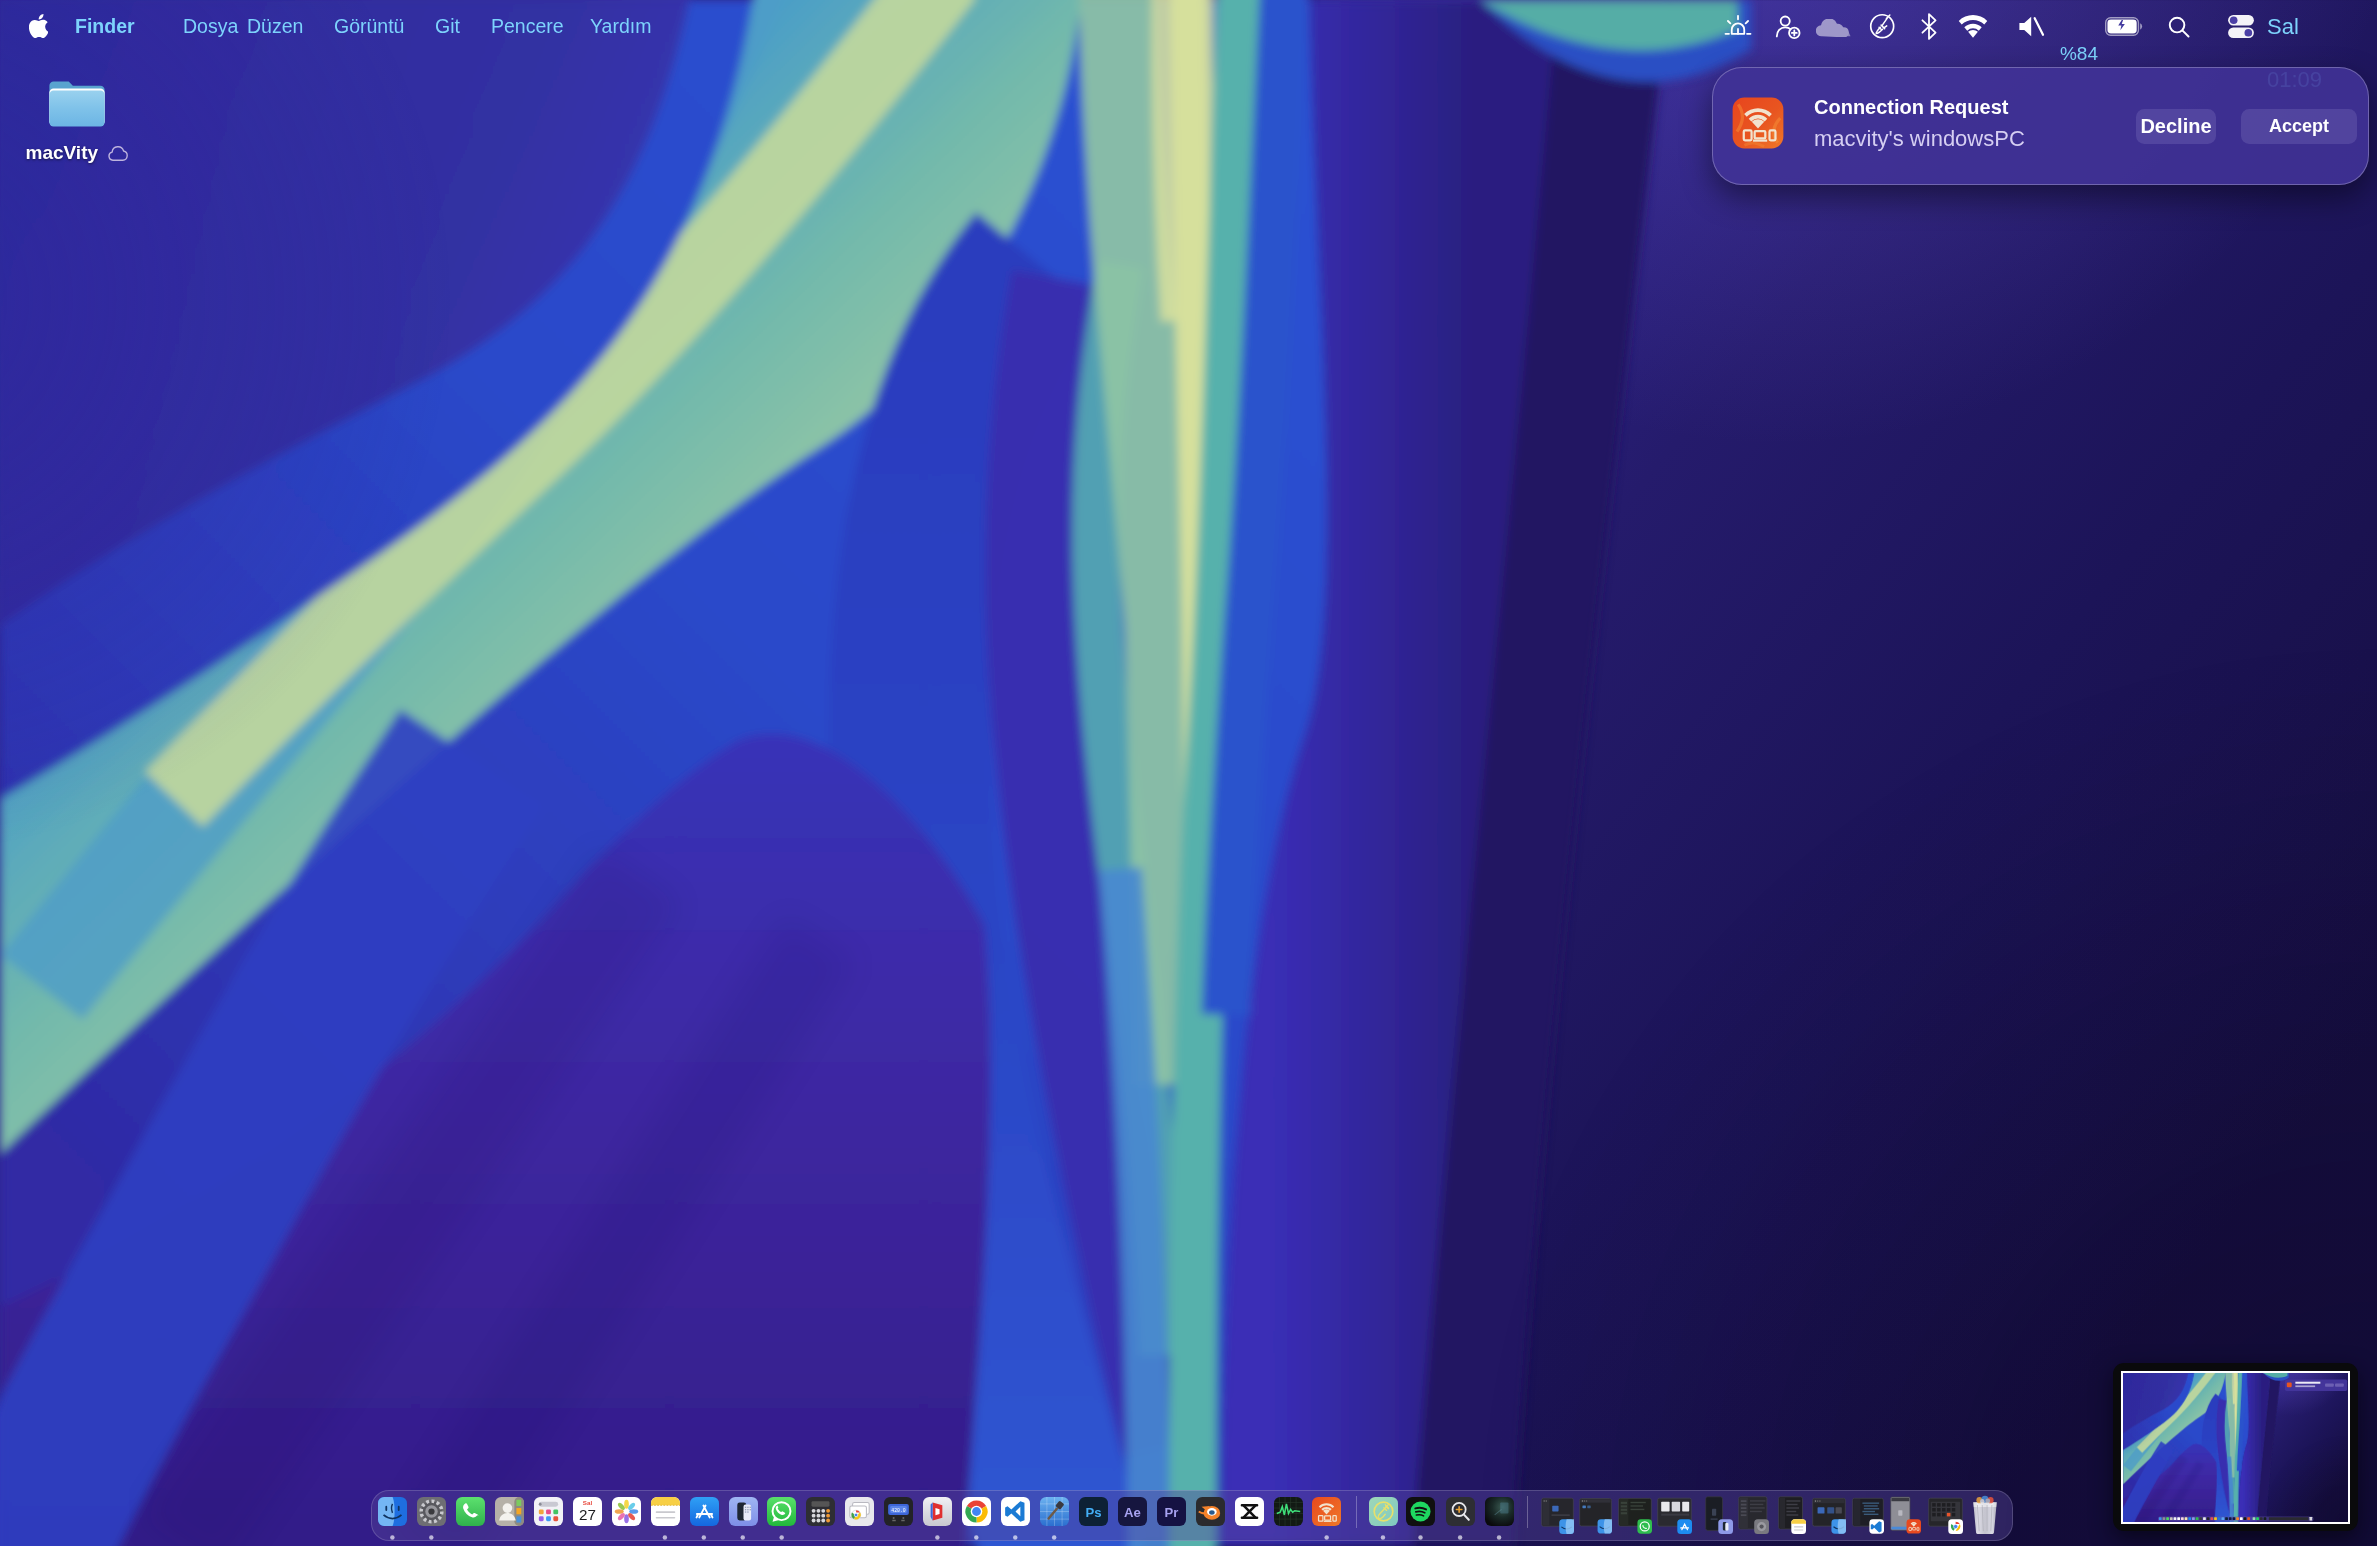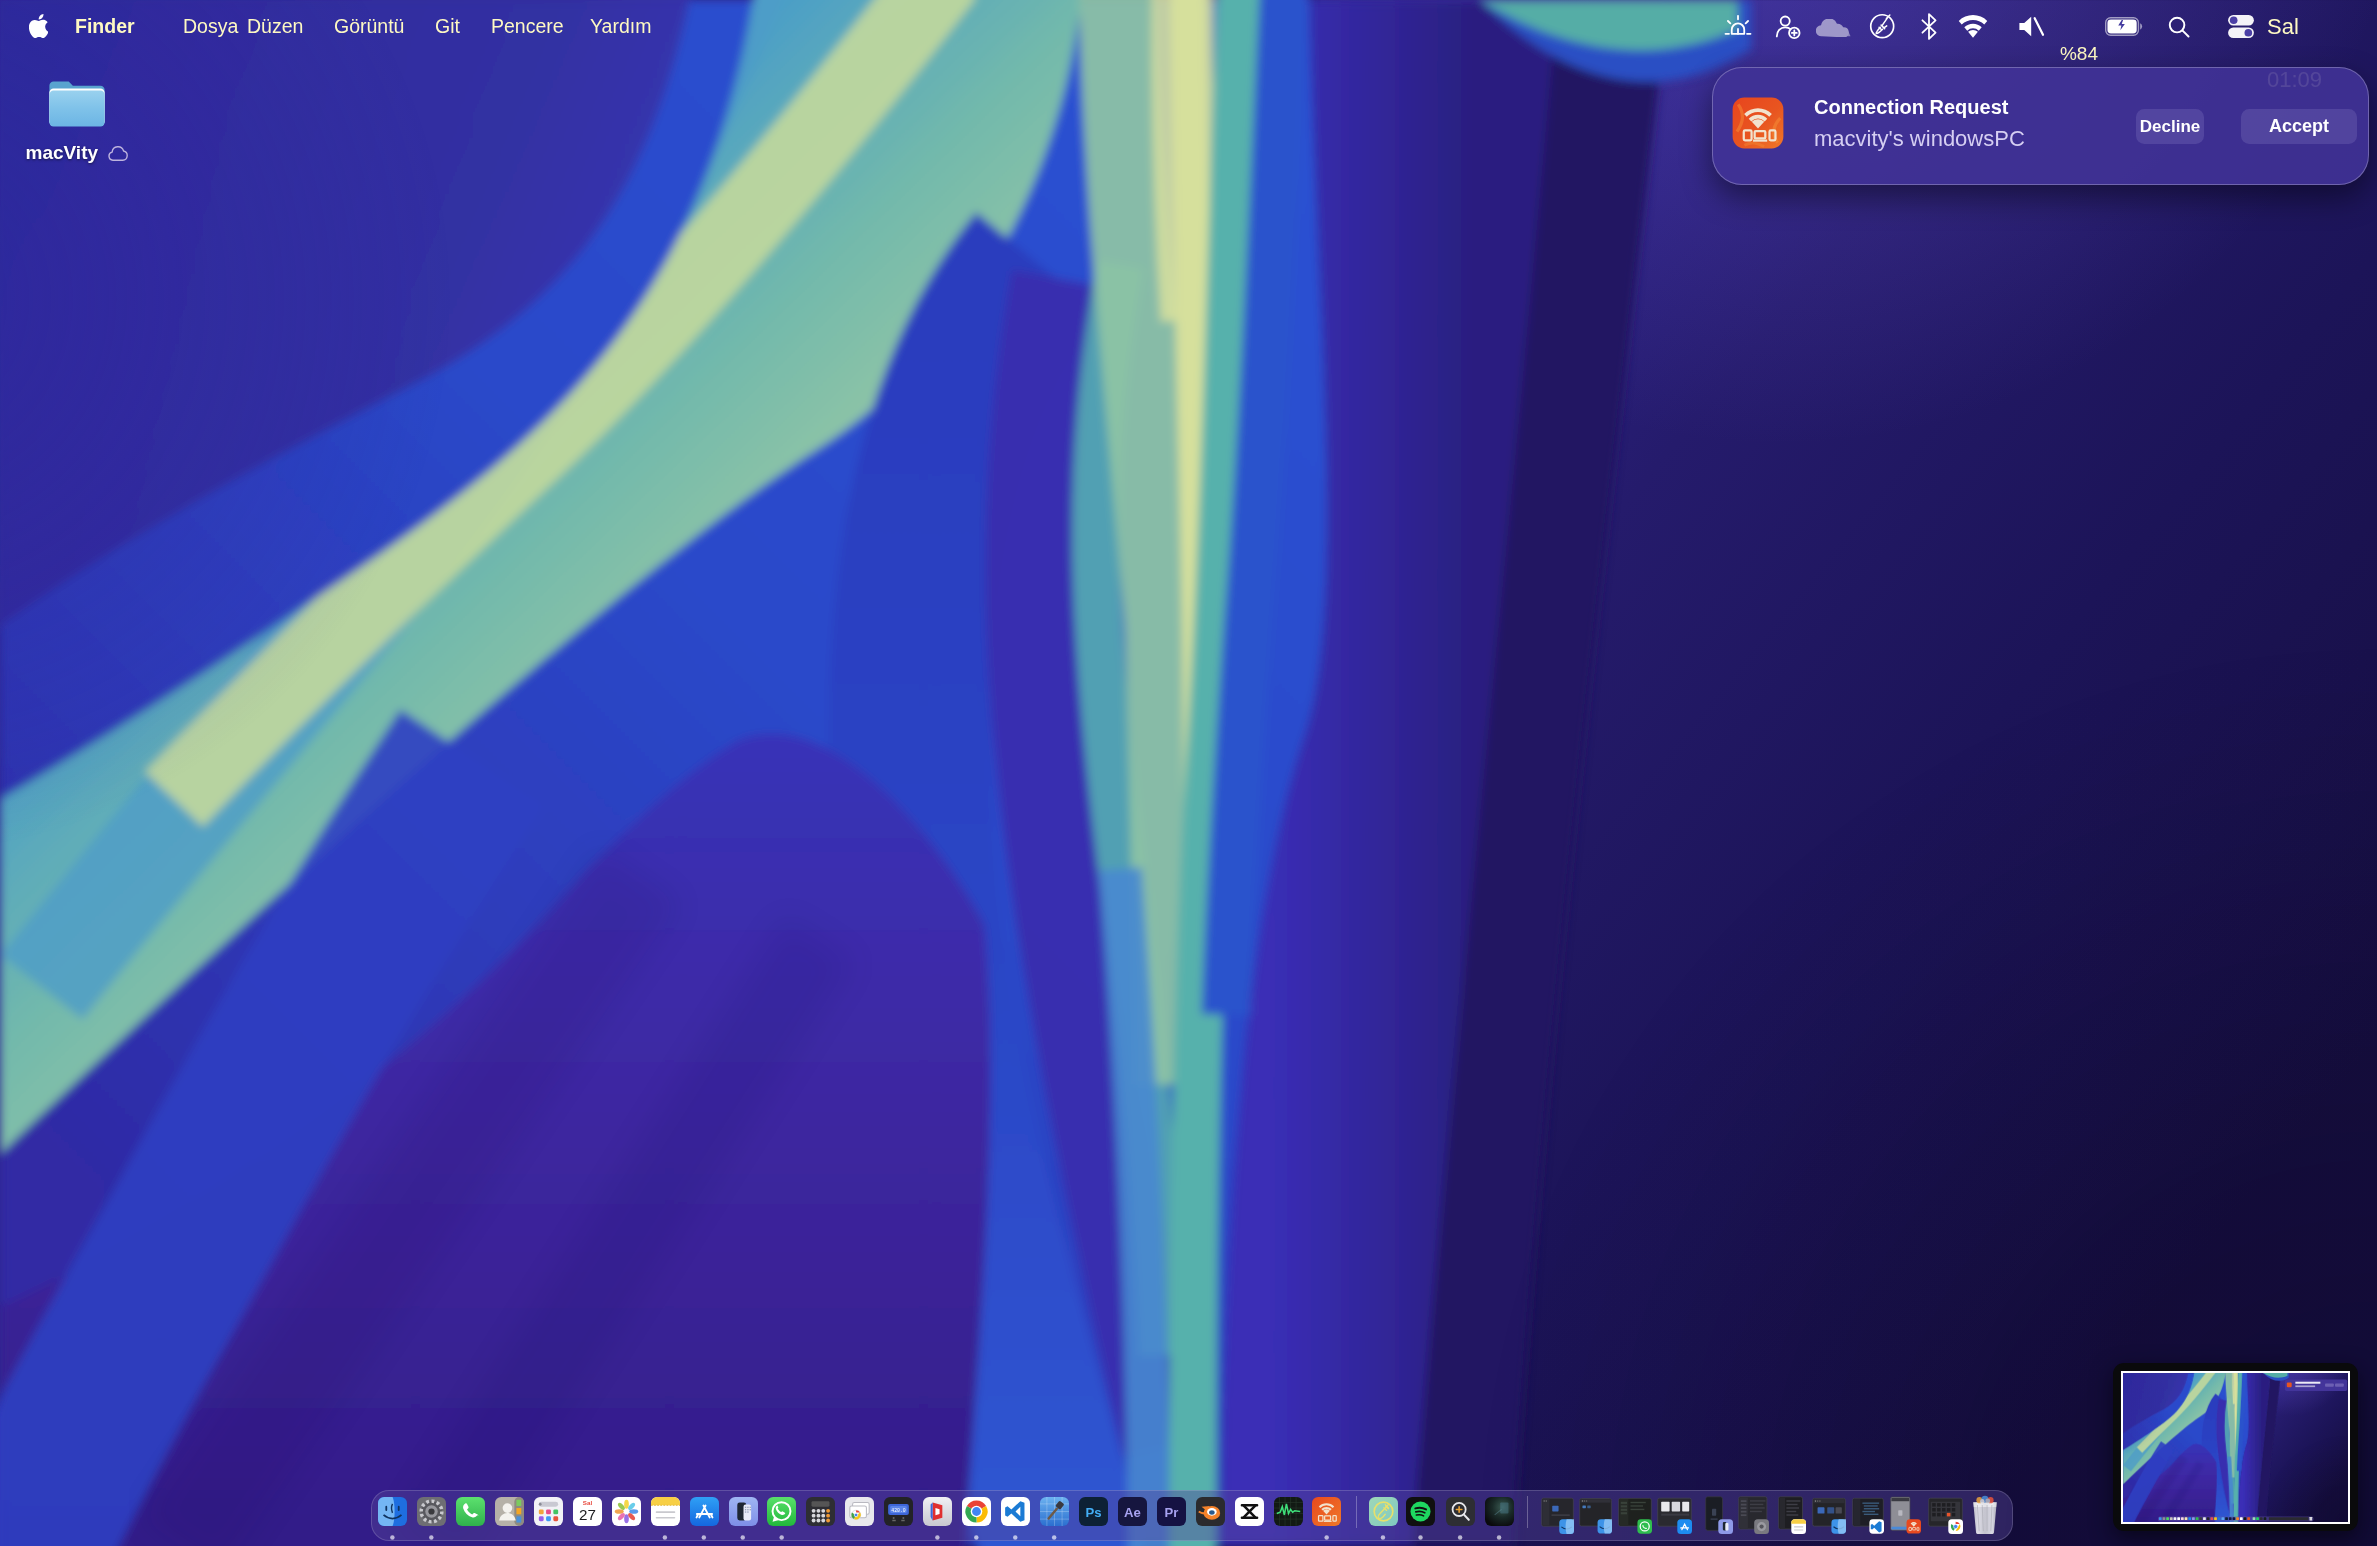--- a/index.html
+++ b/index.html
@@ -126,21 +126,21 @@
   </g>
   <linearGradient id="gCol" gradientUnits="userSpaceOnUse" x1="0" y1="400" x2="0" y2="2224">
     <stop offset="0" stop-color="#2B3CBE"></stop>
     <stop offset="0.55" stop-color="#2C46C6"></stop>
     <stop offset="1" stop-color="#2F56D2"></stop>
   </linearGradient>
 </defs>
 <use href="#wallpaper"></use>
 </svg>
 
-<div id="menubar" class="abs" style="left:0;top:0;width:2348px;height:53px;color:#fef9c3;font-size:19.5px;">
+<div id="menubar" class="abs" style="left:0;top:0;width:2348px;height:53px;color:#7dd3fc;font-size:19.5px;">
   <svg class="abs" style="left:28.5px;top:14px" width="19.5" height="24" viewBox="0 0 28 35">
     <path fill="#fff" d="M23.3,18.6c0-4.4,3.6-6.5,3.8-6.6c-2.1-3-5.3-3.4-6.4-3.5c-2.7-0.3-5.3,1.6-6.7,1.6c-1.4,0-3.5-1.6-5.8-1.5C5.3,8.7,2.6,10.3,1.1,13c-3.1,5.4-0.8,13.3,2.2,17.7c1.5,2.1,3.2,4.5,5.5,4.4c2.2-0.1,3.1-1.4,5.8-1.4c2.7,0,3.5,1.4,5.8,1.4c2.4,0,3.9-2.2,5.4-4.3c1.7-2.5,2.4-4.9,2.4-5c-0.1-0.1-4.7-1.8-4.9-7.2z"></path>
     <path fill="#fff" d="M19.1,5.6c1.2-1.5,2-3.5,1.8-5.6c-1.7,0.1-3.9,1.2-5.1,2.6c-1.1,1.3-2.1,3.4-1.9,5.4C15.9,8.2,17.9,7.1,19.1,5.6z"></path>
   </svg>
   <span class="abs" style="left:75px;line-height:53px;font-weight:bold;">Finder</span>
   <span class="abs" style="left:165px;line-height:53px;margin-left:18px;">Dosya</span>
   <span class="abs" style="left:247px;line-height:53px;">Düzen</span>
   <span class="abs" style="left:334px;line-height:53px;">Görüntü</span>
   <span class="abs" style="left:435px;line-height:53px;">Git</span>
   <span class="abs" style="left:491px;line-height:53px;">Pencere</span>
@@ -241,21 +241,21 @@
     </g>
     <g fill="none" stroke="#F2E3CE" stroke-width="1.8">
       <rect x="9.5" y="27" width="6.3" height="8" rx="1"></rect>
       <rect x="18.3" y="27.5" width="8.6" height="6" rx="0.8"></rect>
       <path d="M17,35.2 h11.4"></path>
       <rect x="30.3" y="27" width="4.8" height="8" rx="1"></rect>
     </g>
   </svg>
   <div class="abs" style="left:101px;top:28px;font-size:20px;font-weight:bold;color:#fff;">Connection Request</div>
   <div class="abs" style="left:101px;top:58px;font-size:22px;color:#D5CEF2;">macvity's windowsPC</div>
-  <div class="abs" style="left:423px;top:41px;width:68px;height:35px;border-radius:8.3px;background:rgba(195,185,235,0.16);color:#fff;font-size:17px;font-weight:bold;text-align:center;line-height:35px;">Decline</div>
+  <div class="abs" style="left:423px;top:41px;width:80px;height:35px;border-radius:8.3px;background:rgba(195,185,235,0.16);color:#fff;font-size:20px;font-weight:bold;text-align:center;line-height:35px;">Decline</div>
   <div class="abs" style="left:528px;top:41px;width:116px;height:35px;border-radius:8.3px;background:rgba(195,185,235,0.16);color:#fff;font-size:18px;font-weight:bold;text-align:center;line-height:35px;">Accept</div>
 </div>
 
 <div id="dock" class="abs" style="left:371px;top:1490px;width:1642px;height:51px;border-radius:18px;background:rgba(86,70,152,0.42);border:1px solid rgba(255,255,255,0.17);"></div>
 <div id="dockicons" class="abs" style="left:0;top:0">
 
 <svg class="abs" style="left:378px;top:1497px" width="29" height="29" viewBox="0 0 42 42">
   <rect width="42" height="42" rx="9" fill="#1E6EE0"></rect>
   <path d="M21,0 h-12 a9,9 0 0 0 -9,9 v24 a9,9 0 0 0 9,9 h12 c4,-7 4,-35 0,-42 z" fill="#74B6F4"></path>
   <path d="M12,14 v5 M30,14 v5" stroke="#10335f" stroke-width="2.6" stroke-linecap="round"></path>

